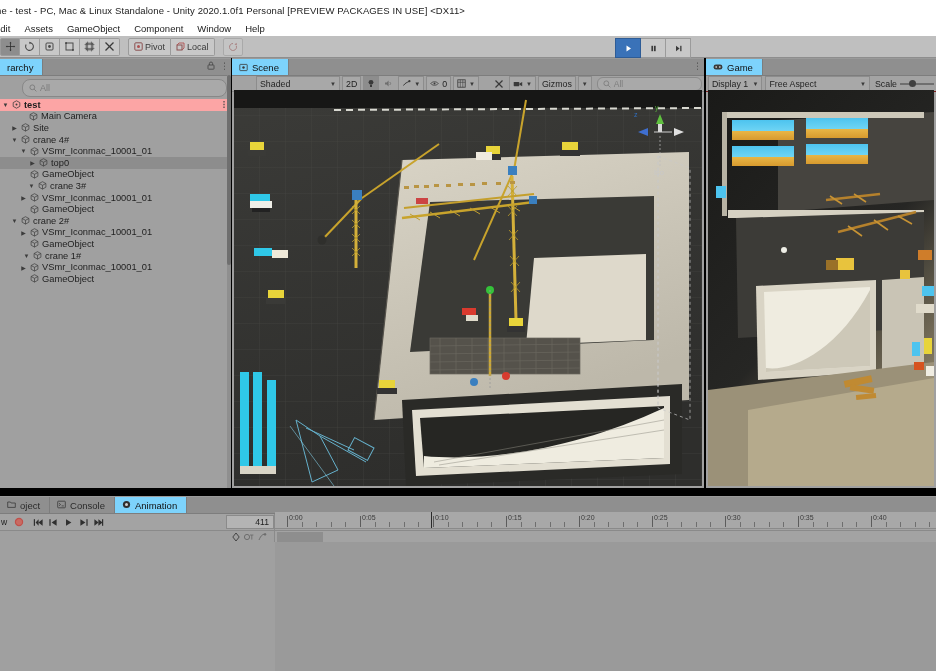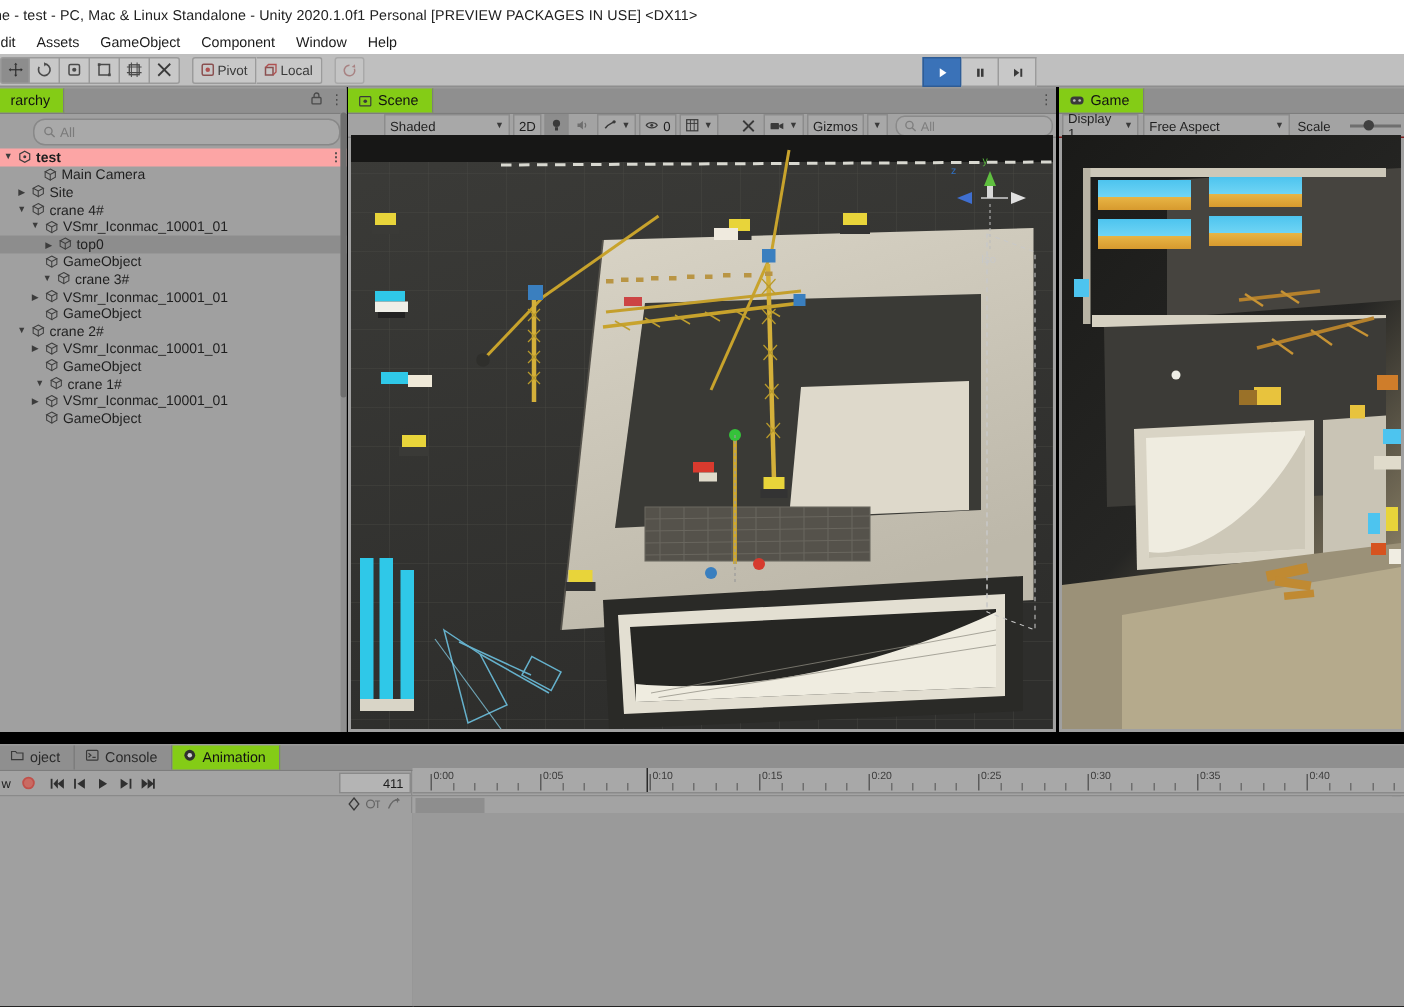--- a/index.html
+++ b/index.html
@@ -64,21 +64,21 @@
   .panel { position:absolute; background:#a0a0a0; box-sizing:border-box; }
   .tabstrip {
     height:17px; background:#9a9a9a; display:flex; align-items:flex-end;
     border-bottom:1px solid #7d7d7d; position:relative;
   }
   .tab {
     height:16px; padding:0 9px 0 7px; display:flex; align-items:center; gap:4px;
     font-size:9.5px; color:#2a2a2a; background:#8f8f8f;
     border-right:1px solid #7d7d7d; cursor:pointer;
   }
-  .tab.active { background:#84cc16; color:#111; }
+  .tab.active { background:#7dd3fc; color:#111; }
   .tabstrip .spacer { flex:1; background:#8f8f8f; height:16px; }
   .tab-menu { position:absolute; right:3px; top:3px; color:#4a4a4a; font-size:9px; letter-spacing:-1px; }
 
   
   #hierarchy { left:0; top:58px; width:231px; height:430px; background:#a0a0a0; }
   .hier-search {
     height:16px; margin:3px 4px 2px 22px; background:#a9a9a9;
     border:1px solid #888; border-radius:8px; display:flex; align-items:center;
     padding:0 6px; gap:3px; font-size:9px; color:#7b7b7b;
   }
@@ -120,21 +120,21 @@
   #game { left:706px; top:58px; width:230px; height:430px; background:#a0a0a0; }
   .game-toolbar {
     height:15px; display:flex; align-items:center; background:#a3a3a3;
     border-bottom:1px solid #7f1d1d; padding:0 2px; font-size:8.8px; color:#1f1f1f;
   }
   .gsel {
     height:13px; display:flex; align-items:center; padding:0 3px; gap:4px;
     background:#a8a8a8; border:1px solid #8c8c8c; margin-right:3px;
     justify-content:space-between; cursor:pointer;
   }
-  .scale-slider { display:flex; align-items:center; gap:13px; margin-left:2px; }
+  .scale-slider { display:flex; align-items:center; gap:3px; margin-left:2px; }
   .slider-track { width:34px; height:2px; background:#6f6f6f; position:relative; }
   .slider-knob { position:absolute; left:9px; top:-3px; width:7px; height:7px; border-radius:50%; background:#404040; }
 
   
   #bottom { left:0; top:496px; width:936px; height:175px; background:#a0a0a0; }
   .anim-toolbar {
     height:16px; background:#a3a3a3; display:flex; align-items:center;
     border-bottom:1px solid #8a8a8a; font-size:8.6px; color:#1f1f1f; padding-left:0px;
   }
   .abtn { width:15px; height:13px; display:flex; align-items:center; justify-content:center; cursor:pointer; color:#2f2f2f; }

